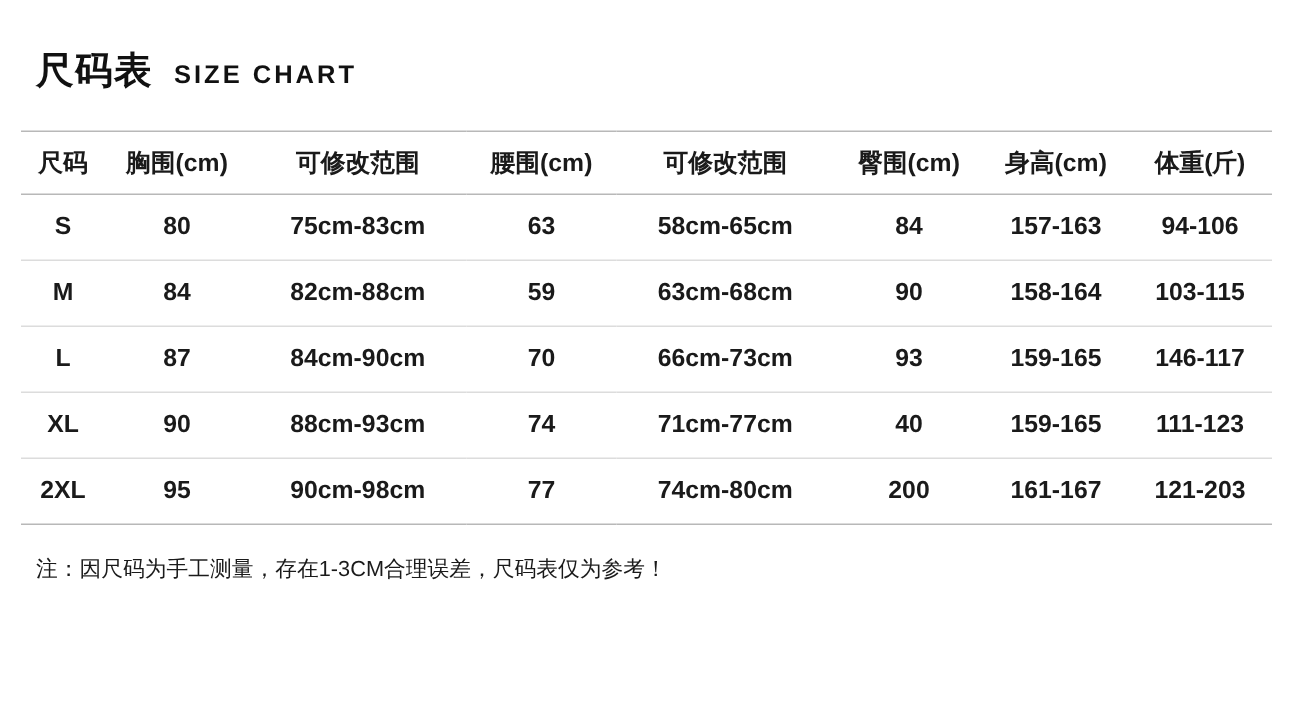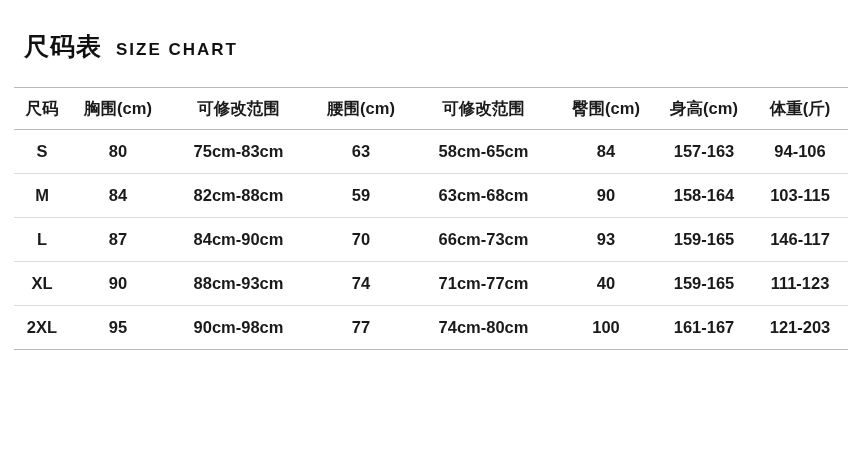--- a/index.html
+++ b/index.html
@@ -164,23 +164,24 @@
         <td>40</td>
         <td>159-165</td>
         <td>111-123</td>
       </tr>
       <tr>
         <td>2XL</td>
         <td>95</td>
         <td>90cm-98cm</td>
         <td>77</td>
         <td>74cm-80cm</td>
-        <td>100</td>
+        <td>200</td>
         <td>161-167</td>
         <td>121-203</td>
       </tr>
     </tbody>
   </table>
 
   <div class="notes">
+    <div>注：因尺码为手工测量，存在1-3CM合理误差，尺码表仅为参考！</div>
   </div>
 
 </div>
 
 </body></html>

